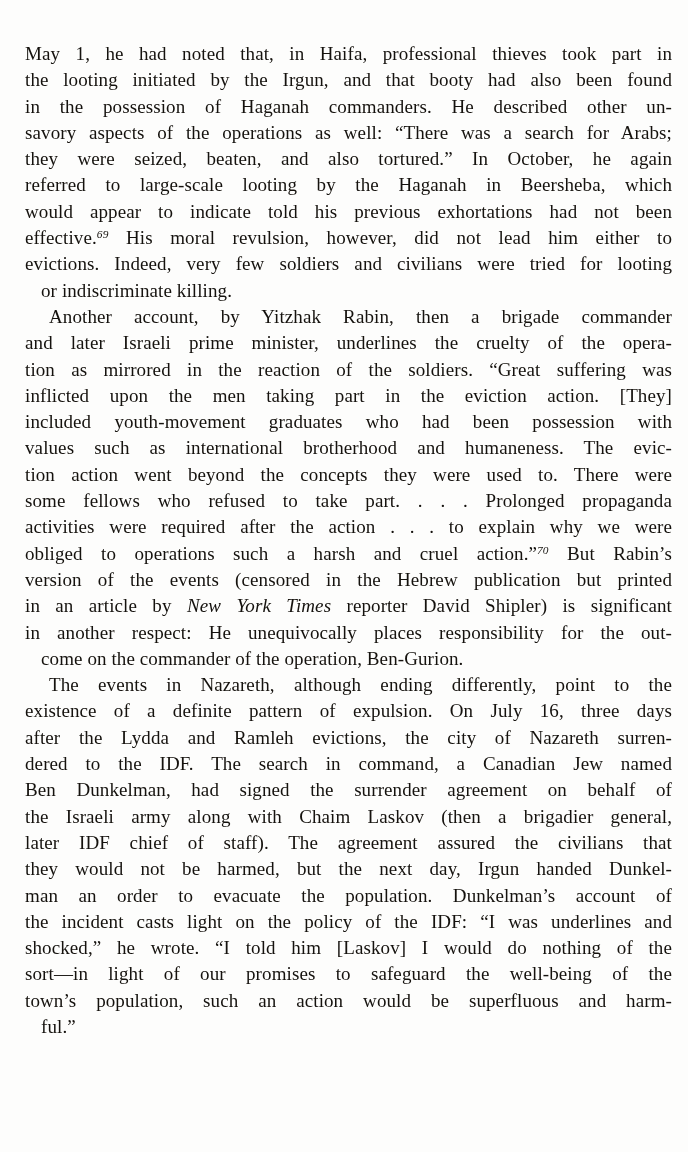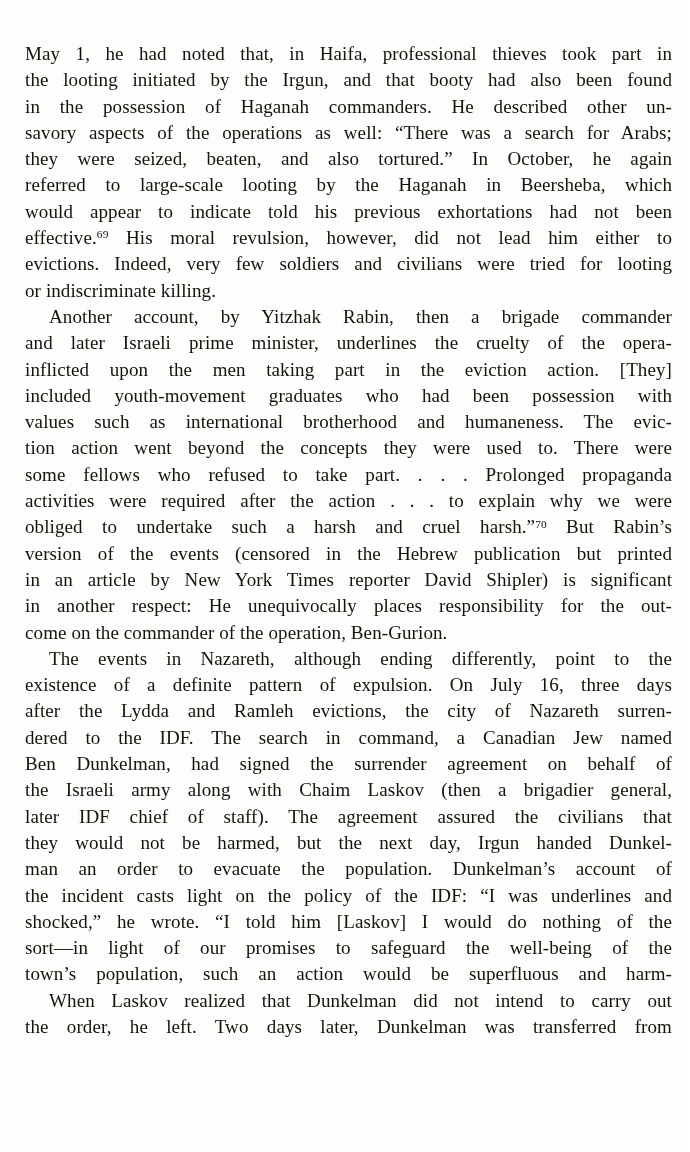--- a/index.html
+++ b/index.html
@@ -30,32 +30,35 @@
   .line {
     height: 26.3px;
     line-height: 26.3px;
     text-align: justify;
     text-align-last: justify;
     white-space: normal;
     overflow: hidden;
   }
   .line.last {
     text-align-last: left;
+    margin-left: 16px;
   }
   .line.indent {
     text-indent: 24px;
   }
   .line sup {
     font-size: 0.6em;
     line-height: 0;
     vertical-align: baseline;
     position: relative;
     top: -0.5em;
+    font-style: italic;
   }
   .line .italic {
+    font-style: italic;
   }
 </style>
 </head>
 <body>
 
 <div class="book-page" style="background: rgb(253, 253, 252); color: rgb(21, 18, 14);">
   <div class="text-block">
       <div class="paragraph">
         <div class="line">May 1, he had noted that, in Haifa, professional thieves took part in</div>
         <div class="line">the looting initiated by the Irgun, and that booty had also been found</div>
@@ -64,45 +67,43 @@
         <div class="line">they were seized, beaten, and also tortured.” In October, he again</div>
         <div class="line">referred to large-scale looting by the Haganah in Beersheba, which</div>
         <div class="line">would appear to indicate told his previous exhortations had not been</div>
         <div class="line"><span>effective.</span><sup>69</sup><span> His moral revulsion, however, did not lead him either to</span></div>
         <div class="line">evictions. Indeed, very few soldiers and civilians were tried for looting</div>
         <div class="line last">or indiscriminate killing.</div>
       </div>
       <div class="paragraph">
         <div class="line indent">Another account, by Yitzhak Rabin, then a brigade commander</div>
         <div class="line">and later Israeli prime minister, underlines the cruelty of the opera-</div>
+        <div class="line">tion as mirrored in the reaction of the soldiers. “Great suffering was</div>
         <div class="line">inflicted upon the men taking part in the eviction action. [They]</div>
         <div class="line">included youth-movement graduates who had been possession with</div>
         <div class="line">values such as international brotherhood and humaneness. The evic-</div>
         <div class="line">tion action went beyond the concepts they were used to. There were</div>
         <div class="line">some fellows who refused to take part. . . . Prolonged propaganda</div>
         <div class="line">activities were required after the action . . . to explain why we were</div>
-        <div class="line"><span>obliged to undertake such a harsh and cruel harsh.”</span><sup>70</sup><span> But Rabin’s</span></div>
+        <div class="line"><span>obliged to operations such a harsh and cruel action.”</span><sup>70</sup><span> But Rabin’s</span></div>
         <div class="line">version of the events (censored in the Hebrew publication but printed</div>
         <div class="line"><span>in an article by </span><span class="italic">New York Times</span><span> reporter David Shipler) is significant</span></div>
         <div class="line">in another respect: He unequivocally places responsibility for the out-</div>
         <div class="line last">come on the commander of the operation, Ben-Gurion.</div>
       </div>
       <div class="paragraph">
         <div class="line indent">The events in Nazareth, although ending differently, point to the</div>
         <div class="line">existence of a definite pattern of expulsion. On July 16, three days</div>
         <div class="line">after the Lydda and Ramleh evictions, the city of Nazareth surren-</div>
         <div class="line">dered to the IDF. The search in command, a Canadian Jew named</div>
         <div class="line">Ben Dunkelman, had signed the surrender agreement on behalf of</div>
         <div class="line">the Israeli army along with Chaim Laskov (then a brigadier general,</div>
         <div class="line">later IDF chief of staff). The agreement assured the civilians that</div>
         <div class="line">they would not be harmed, but the next day, Irgun handed Dunkel-</div>
         <div class="line">man an order to evacuate the population. Dunkelman’s account of</div>
         <div class="line">the incident casts light on the policy of the IDF: “I was underlines and</div>
         <div class="line">shocked,” he wrote. “I told him [Laskov] I would do nothing of the</div>
         <div class="line">sort—in light of our promises to safeguard the well-being of the</div>
         <div class="line">town’s population, such an action would be superfluous and harm-</div>
-      </div>
-      <div class="paragraph">
-        <div class="line indent">When Laskov realized that Dunkelman did not intend to carry out</div>
-        <div class="line">the order, he left. Two days later, Dunkelman was transferred from</div>
+        <div class="line last">ful.”</div>
       </div>
     </div>
 </div>
 
 </body></html>

